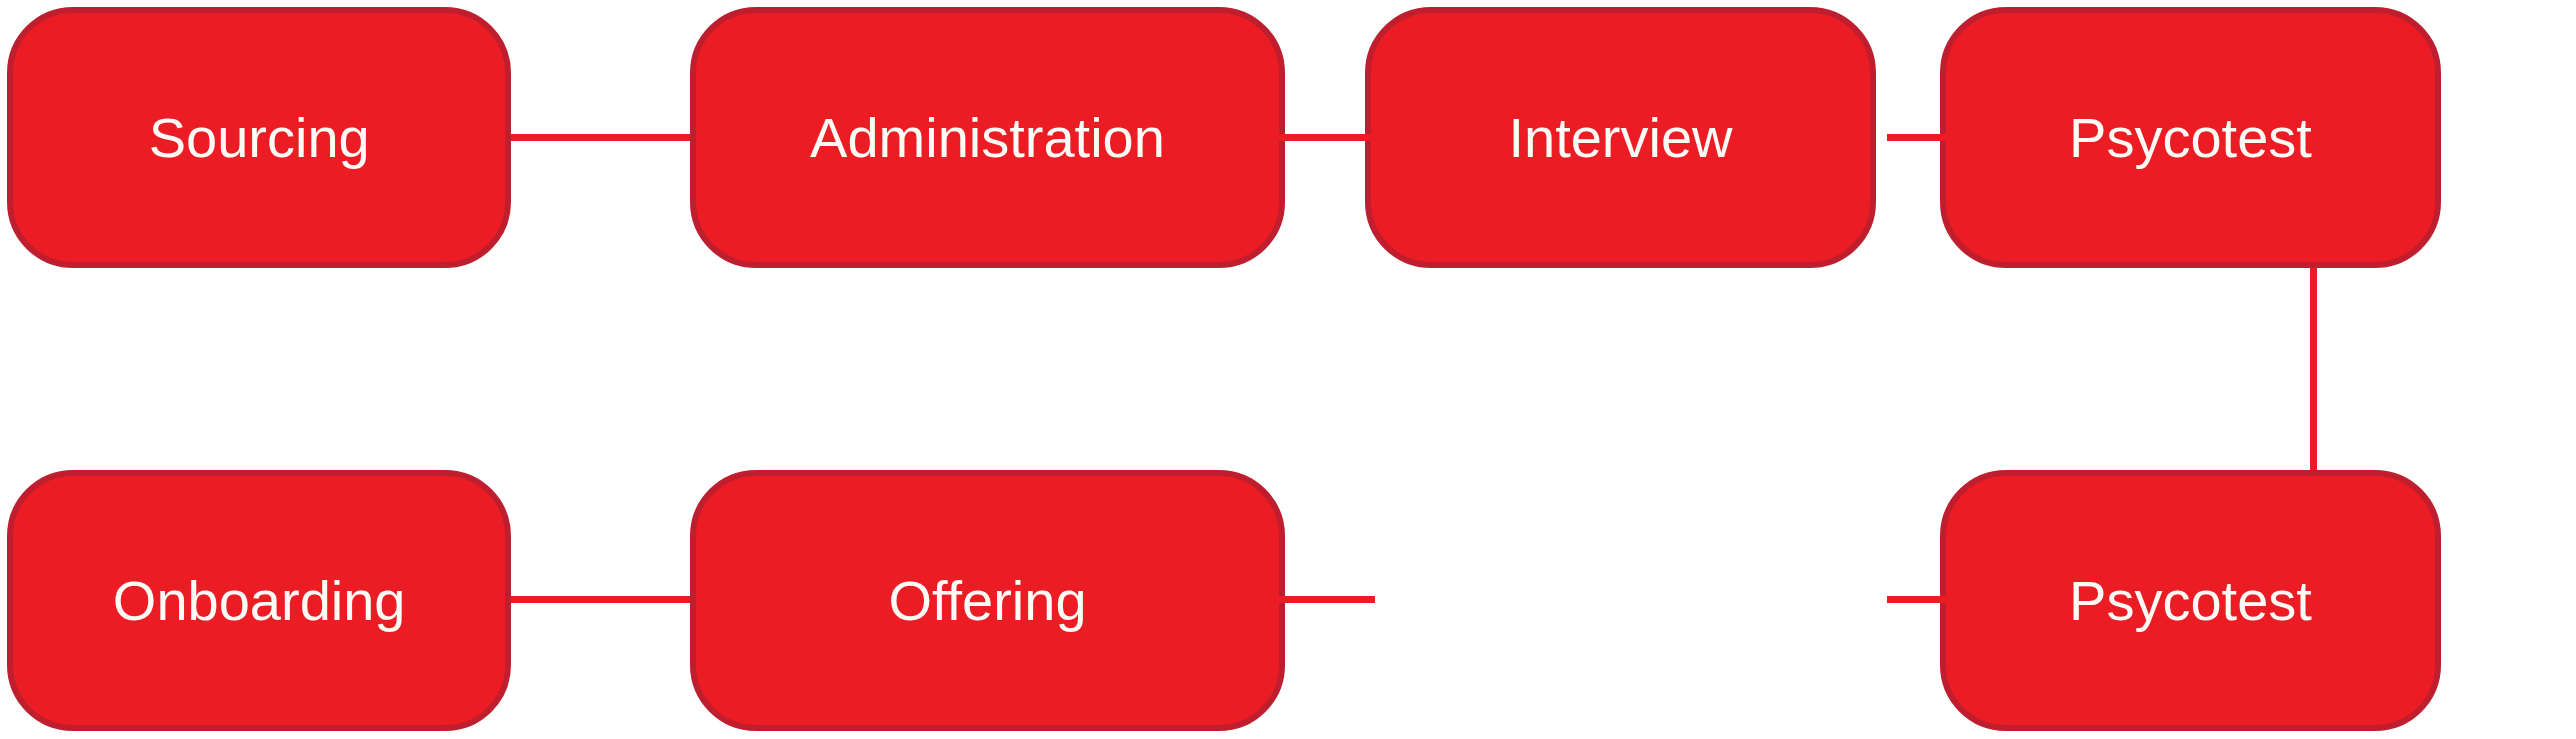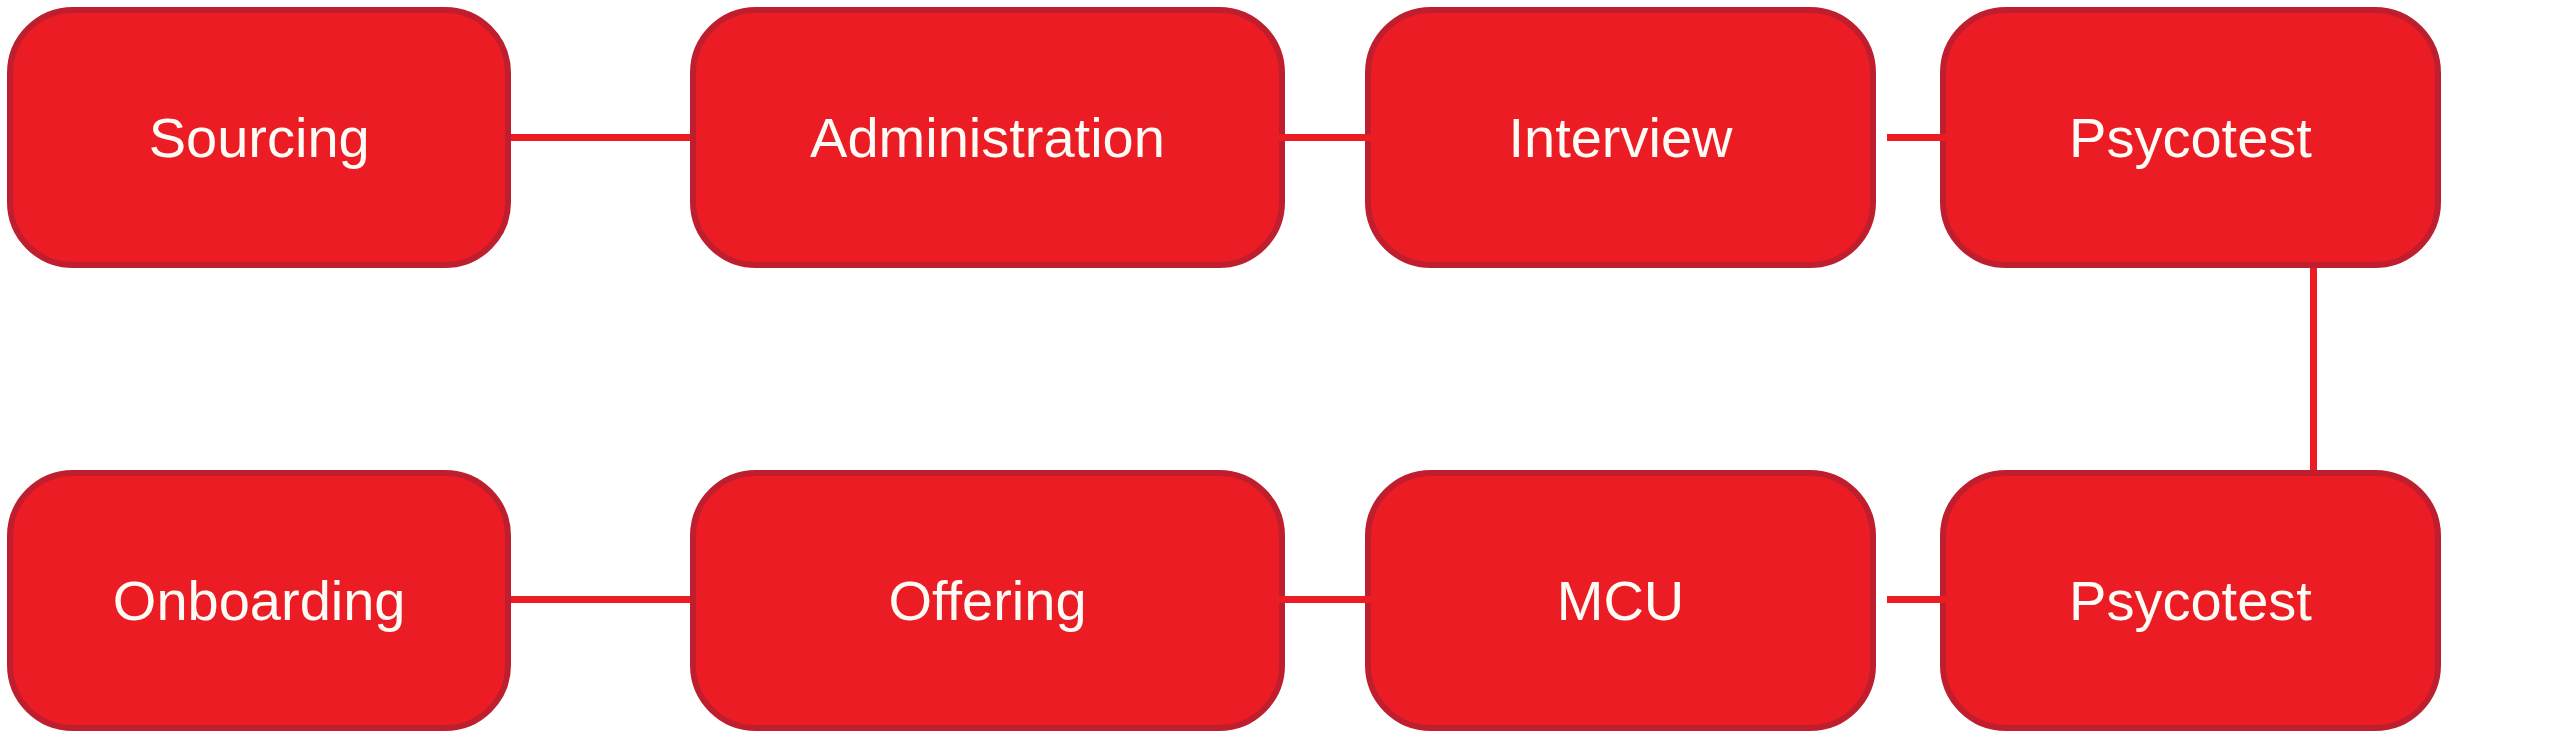--- a/index.html
+++ b/index.html
@@ -73,23 +73,20 @@
   <div class="node row-top col-3">
     <span class="label">Psycotest</span>
   </div>
 
   <div class="node row-bot col-0">
     <span class="label">Onboarding</span>
   </div>
   <div class="node row-bot col-1">
     <span class="label">Offering</span>
   </div>
-  <div class="node row-bot col-2">
-    <span class="label">MCU</span>
-  </div>
   <div class="node row-bot col-3">
     <span class="label">Psycotest</span>
   </div>
 
   <div class="connector c-top-1"></div>
   <div class="connector c-top-2"></div>
   <div class="connector c-top-3"></div>
   <div class="connector c-vert"></div>
   <div class="connector c-bot-1"></div>
   <div class="connector c-bot-2"></div>

